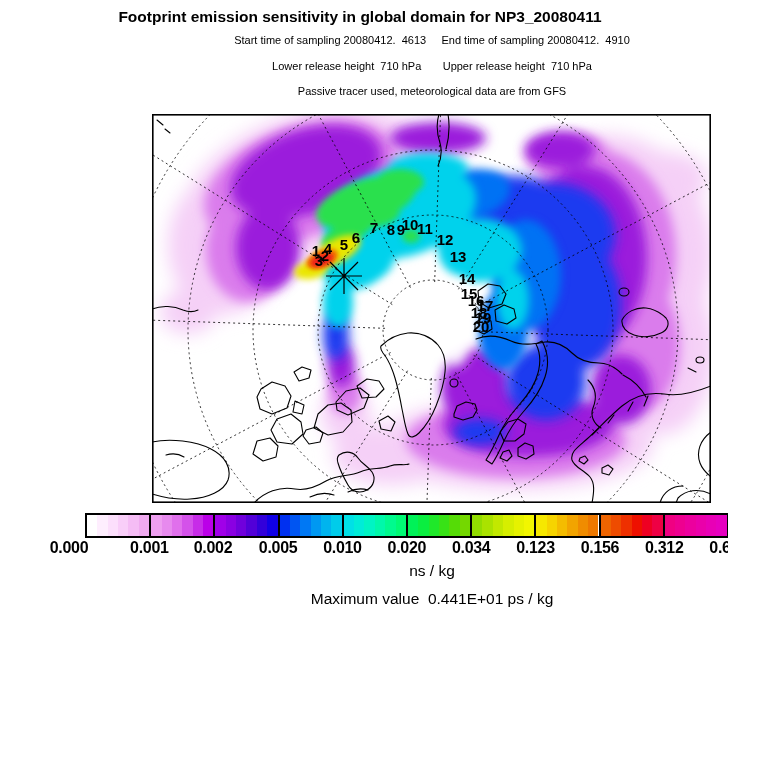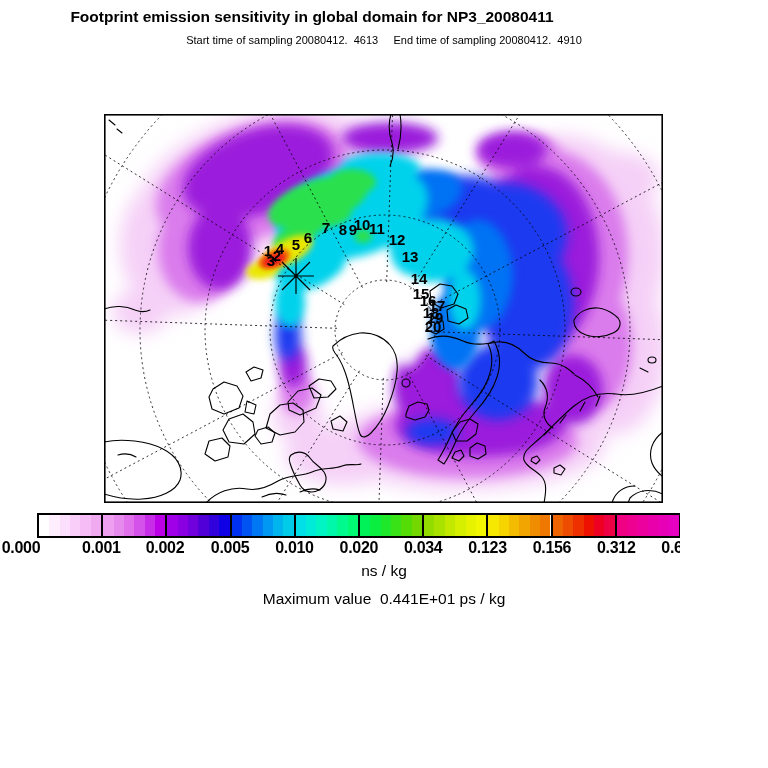--- a/index.html
+++ b/index.html
@@ -1,17 +1,17 @@
 <!DOCTYPE html>
 <html><head>
 <meta charset="utf-8">
 <style>
   html,body{margin:0;padding:0;background:#fff;}
   #canvas{position:relative;width:680px;height:768px;background:#fff;overflow:hidden;
-          font-family:"Liberation Sans",sans-serif;color:#000;}
+          font-family:"Liberation Sans",sans-serif;color:#000;margin-left:48px;}
   .hdr{position:absolute;white-space:pre;transform:translateX(-50%);}
   .hdr.title{font-weight:bold;font-size:15.5px;}
   .hdr.sub{font-size:11px;}
   #map-svg{position:absolute;left:104px;top:114px;}
   #colorbar{position:absolute;left:37px;top:513px;width:708px;height:25px;
             border:2px solid #000;box-sizing:border-box;display:flex;background:#fff;}
   .cb-seg{flex:1;display:flex;border-right:2px solid #000;}
   .cb-seg:last-child{border-right:none;}
   .cb-cell{flex:1;}
   #cb-ticks{position:absolute;left:37px;top:539px;width:708px;height:18px;}
@@ -21,20 +21,22 @@
   #max-label{position:absolute;left:384px;top:590px;transform:translateX(-50%);font-size:15.5px;white-space:pre;}
   .track-label{font-family:"Liberation Sans",sans-serif;font-weight:bold;font-size:15px;fill:#000;}
 </style>
 </head>
 <body>
 
 <div id="canvas">
 
   <div class="hdr title" style="left:312px;top:8px">Footprint emission sensitivity in global domain for NP3_20080411</div>
   <div class="hdr sub" style="left:384px;top:34px">Start time of sampling 20080412.  4613     End time of sampling 20080412.  4910</div>
+  <div class="hdr sub" style="left:384px;top:60px">Lower release height  710 hPa       Upper release height  710 hPa</div>
+  <div class="hdr sub" style="left:384px;top:85px">Passive tracer used, meteorological data are from GFS</div>
 
   <svg id="map-svg" width="559" height="389" viewBox="104 114 559 389">
     <defs>
       <clipPath id="mapclip">
           <rect x="104" y="114" width="559" height="389"></rect>
         </clipPath>
       <filter id="f9" x="-40%" y="-40%" width="180%" height="180%">
           <feGaussianBlur stdDeviation="9"></feGaussianBlur>
         </filter>
       <filter id="f6" x="-40%" y="-40%" width="180%" height="180%">

